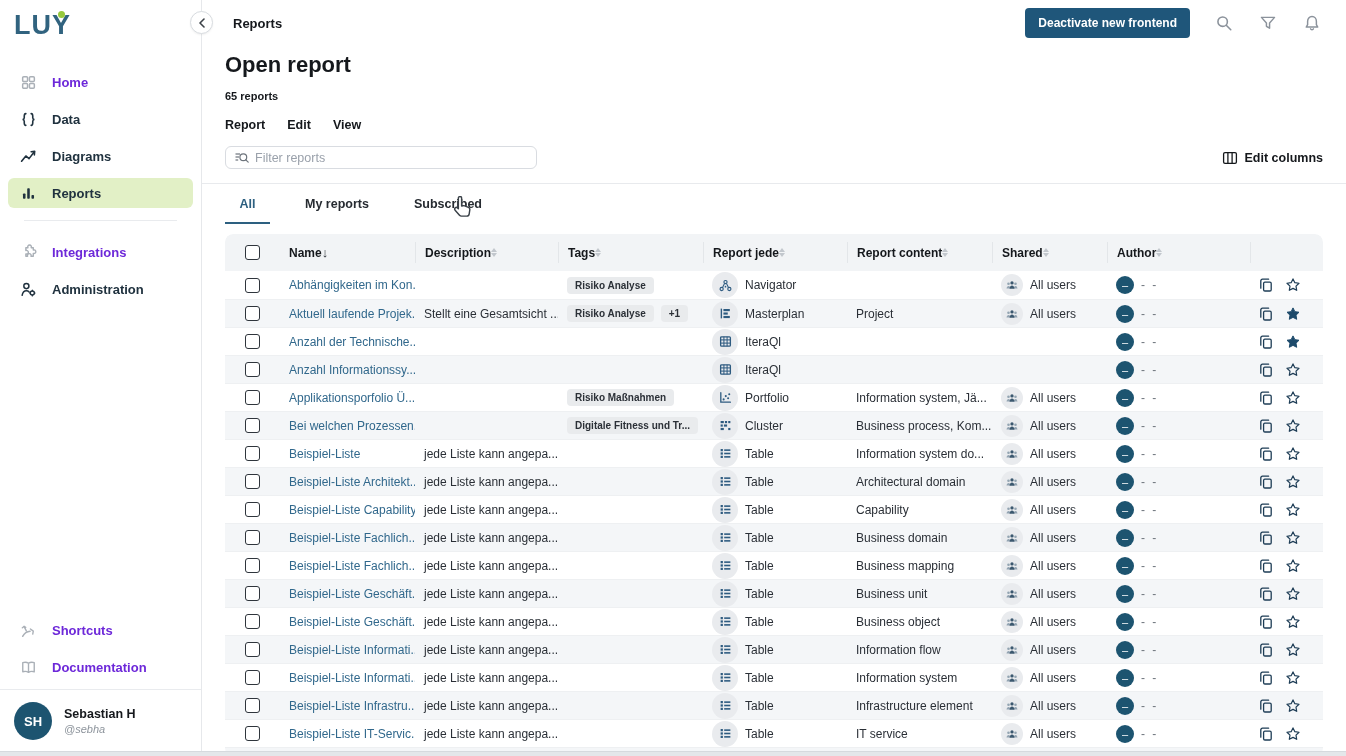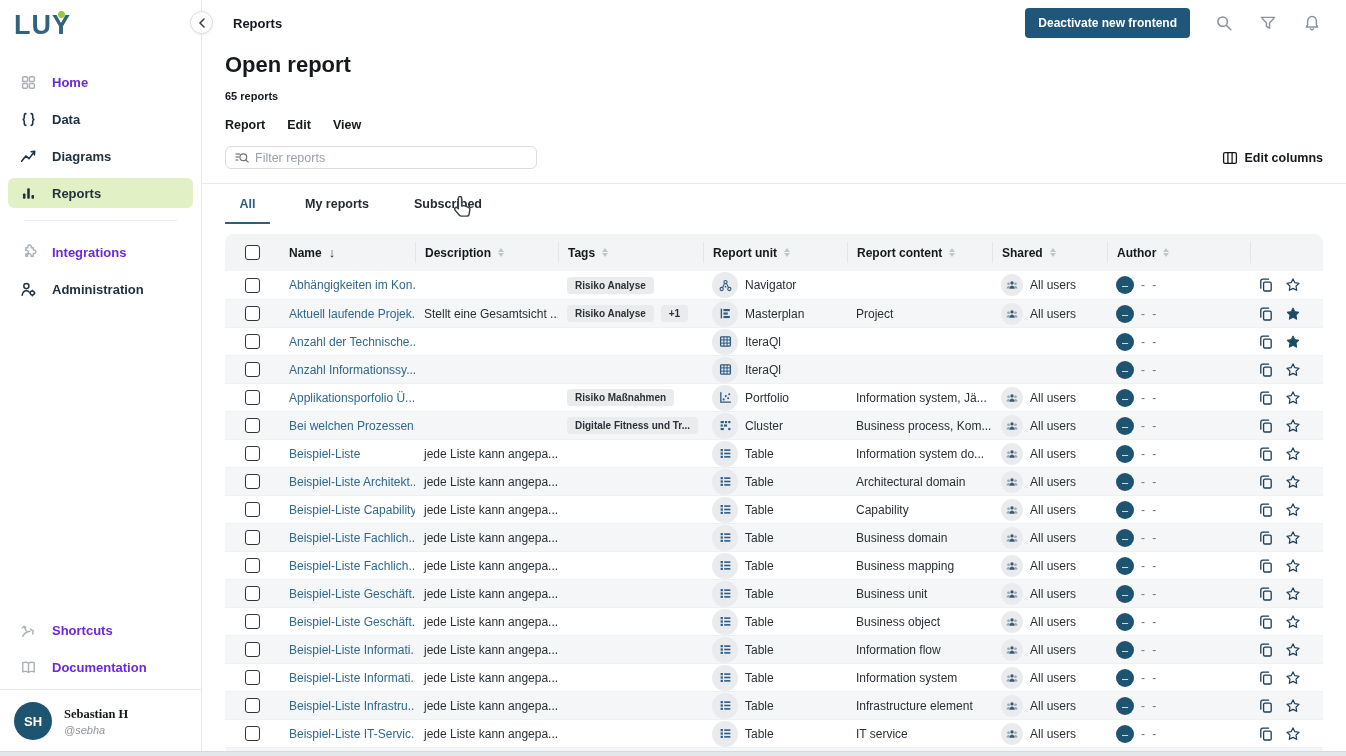--- a/index.html
+++ b/index.html
@@ -26,21 +26,21 @@
   .nav-item.disabled .ic { color:#aab0b7; }
   .nav-item.active { background:#e2f0c6; }
   .ic { width:20px; height:20px; display:flex; align-items:center; justify-content:center;
     color:#20323f; flex:0 0 20px; }
   .sb-divider { height:1px; background:#e9ebee; margin:12px 16px 16px 16px; }
   .sb-spacer { flex:1; }
   .user-card { border-top:1px solid #e9ebee; padding:12px 14px 16px 14px; display:flex;
     gap:12px; align-items:center; }
   .avatar { width:38px; height:38px; border-radius:50%; background:#1d5470; color:#fff;
     font-size:13px; font-weight:700; display:flex; align-items:center; justify-content:center; }
-  .user-name { font-size:12.5px; font-weight:700; color:#15181c;font-family:Liberation Serif, serif; }
+  .user-name { font-size:12.5px; font-weight:700; color:#15181c; }
   .user-handle { font-size:11px; color:#8d949c; margin-top:2px;font-style:italic; }
 
   
   .topbar { height:46px; display:flex; align-items:center; padding:0 24px 0 31px; }
   .breadcrumb { font-size:13px; font-weight:700; color:#15181c; }
   .topbar-right { margin-left:auto; display:flex; align-items:center; gap:24px; }
   .primary-btn { background:#1f567a; color:#fff; border:none; border-radius:4px;
     font-size:12px; font-weight:700; padding:8px 13px; cursor:pointer;
     font-family:"Liberation Sans",sans-serif; }
   .tb-icon { width:20px; height:20px; color:#8b929b; cursor:pointer; display:flex;
@@ -73,21 +73,21 @@
     font-weight:600; color:#262b31; cursor:pointer; border-bottom:2px solid transparent;
     margin-right:25px; position:relative; }
   .tab.active { color:#2d6080; font-weight:700; border-bottom-color:#2d6080; }
 
   
   .tablewrap { margin-top:10px; border-radius:8px 8px 0 0; overflow:hidden; }
   .tgrid { display:grid; grid-template-columns:55px 135px 143px 145px 144px 145px 115px 143px 1fr;
     align-items:center; }
   .thead { background:#f2f4f6; height:37px; border-radius:8px 8px 0 0; }
   .th { font-size:12px; font-weight:700; color:#15181c; display:flex; align-items:center;
-    gap:7px; padding-left:9px; height:21px; border-left:1px solid #e3e6e9; cursor:pointer; }
+    gap:0; padding-left:9px; height:21px; border-left:1px solid #e3e6e9; cursor:pointer; }
   .th:first-child, .th:nth-child(2) { border-left:none; }
   .th.cb-cell { justify-content:center; padding-left:0; }
   .sort-both { display:flex; flex-direction:column; gap:1px; }
   .sort-both span { width:0; height:0; border-left:3.5px solid transparent;
     border-right:3.5px solid transparent; }
   .sort-both .up { border-bottom:4px solid #c2c7cd; }
   .sort-both .dn { border-top:4px solid #c2c7cd; }
   .sort-down { font-size:13px; color:#2a2f36; font-weight:400; }
   .trow { height:28px; border-top:1px solid #eef0f2; }
   .trow:nth-child(odd) { background:#fff; }
@@ -314,21 +314,21 @@
               </span>
             </div>
             <div class="th">
               <span>Tags</span>
               <span class="sort-both">
                 <span class="up"></span>
                 <span class="dn"></span>
               </span>
             </div>
             <div class="th">
-              <span>Report unit</span>
+              <span>Report jede</span>
               <span class="sort-both">
                 <span class="up"></span>
                 <span class="dn"></span>
               </span>
             </div>
             <div class="th">
               <span>Report content</span>
               <span class="sort-both">
                 <span class="up"></span>
                 <span class="dn"></span>

